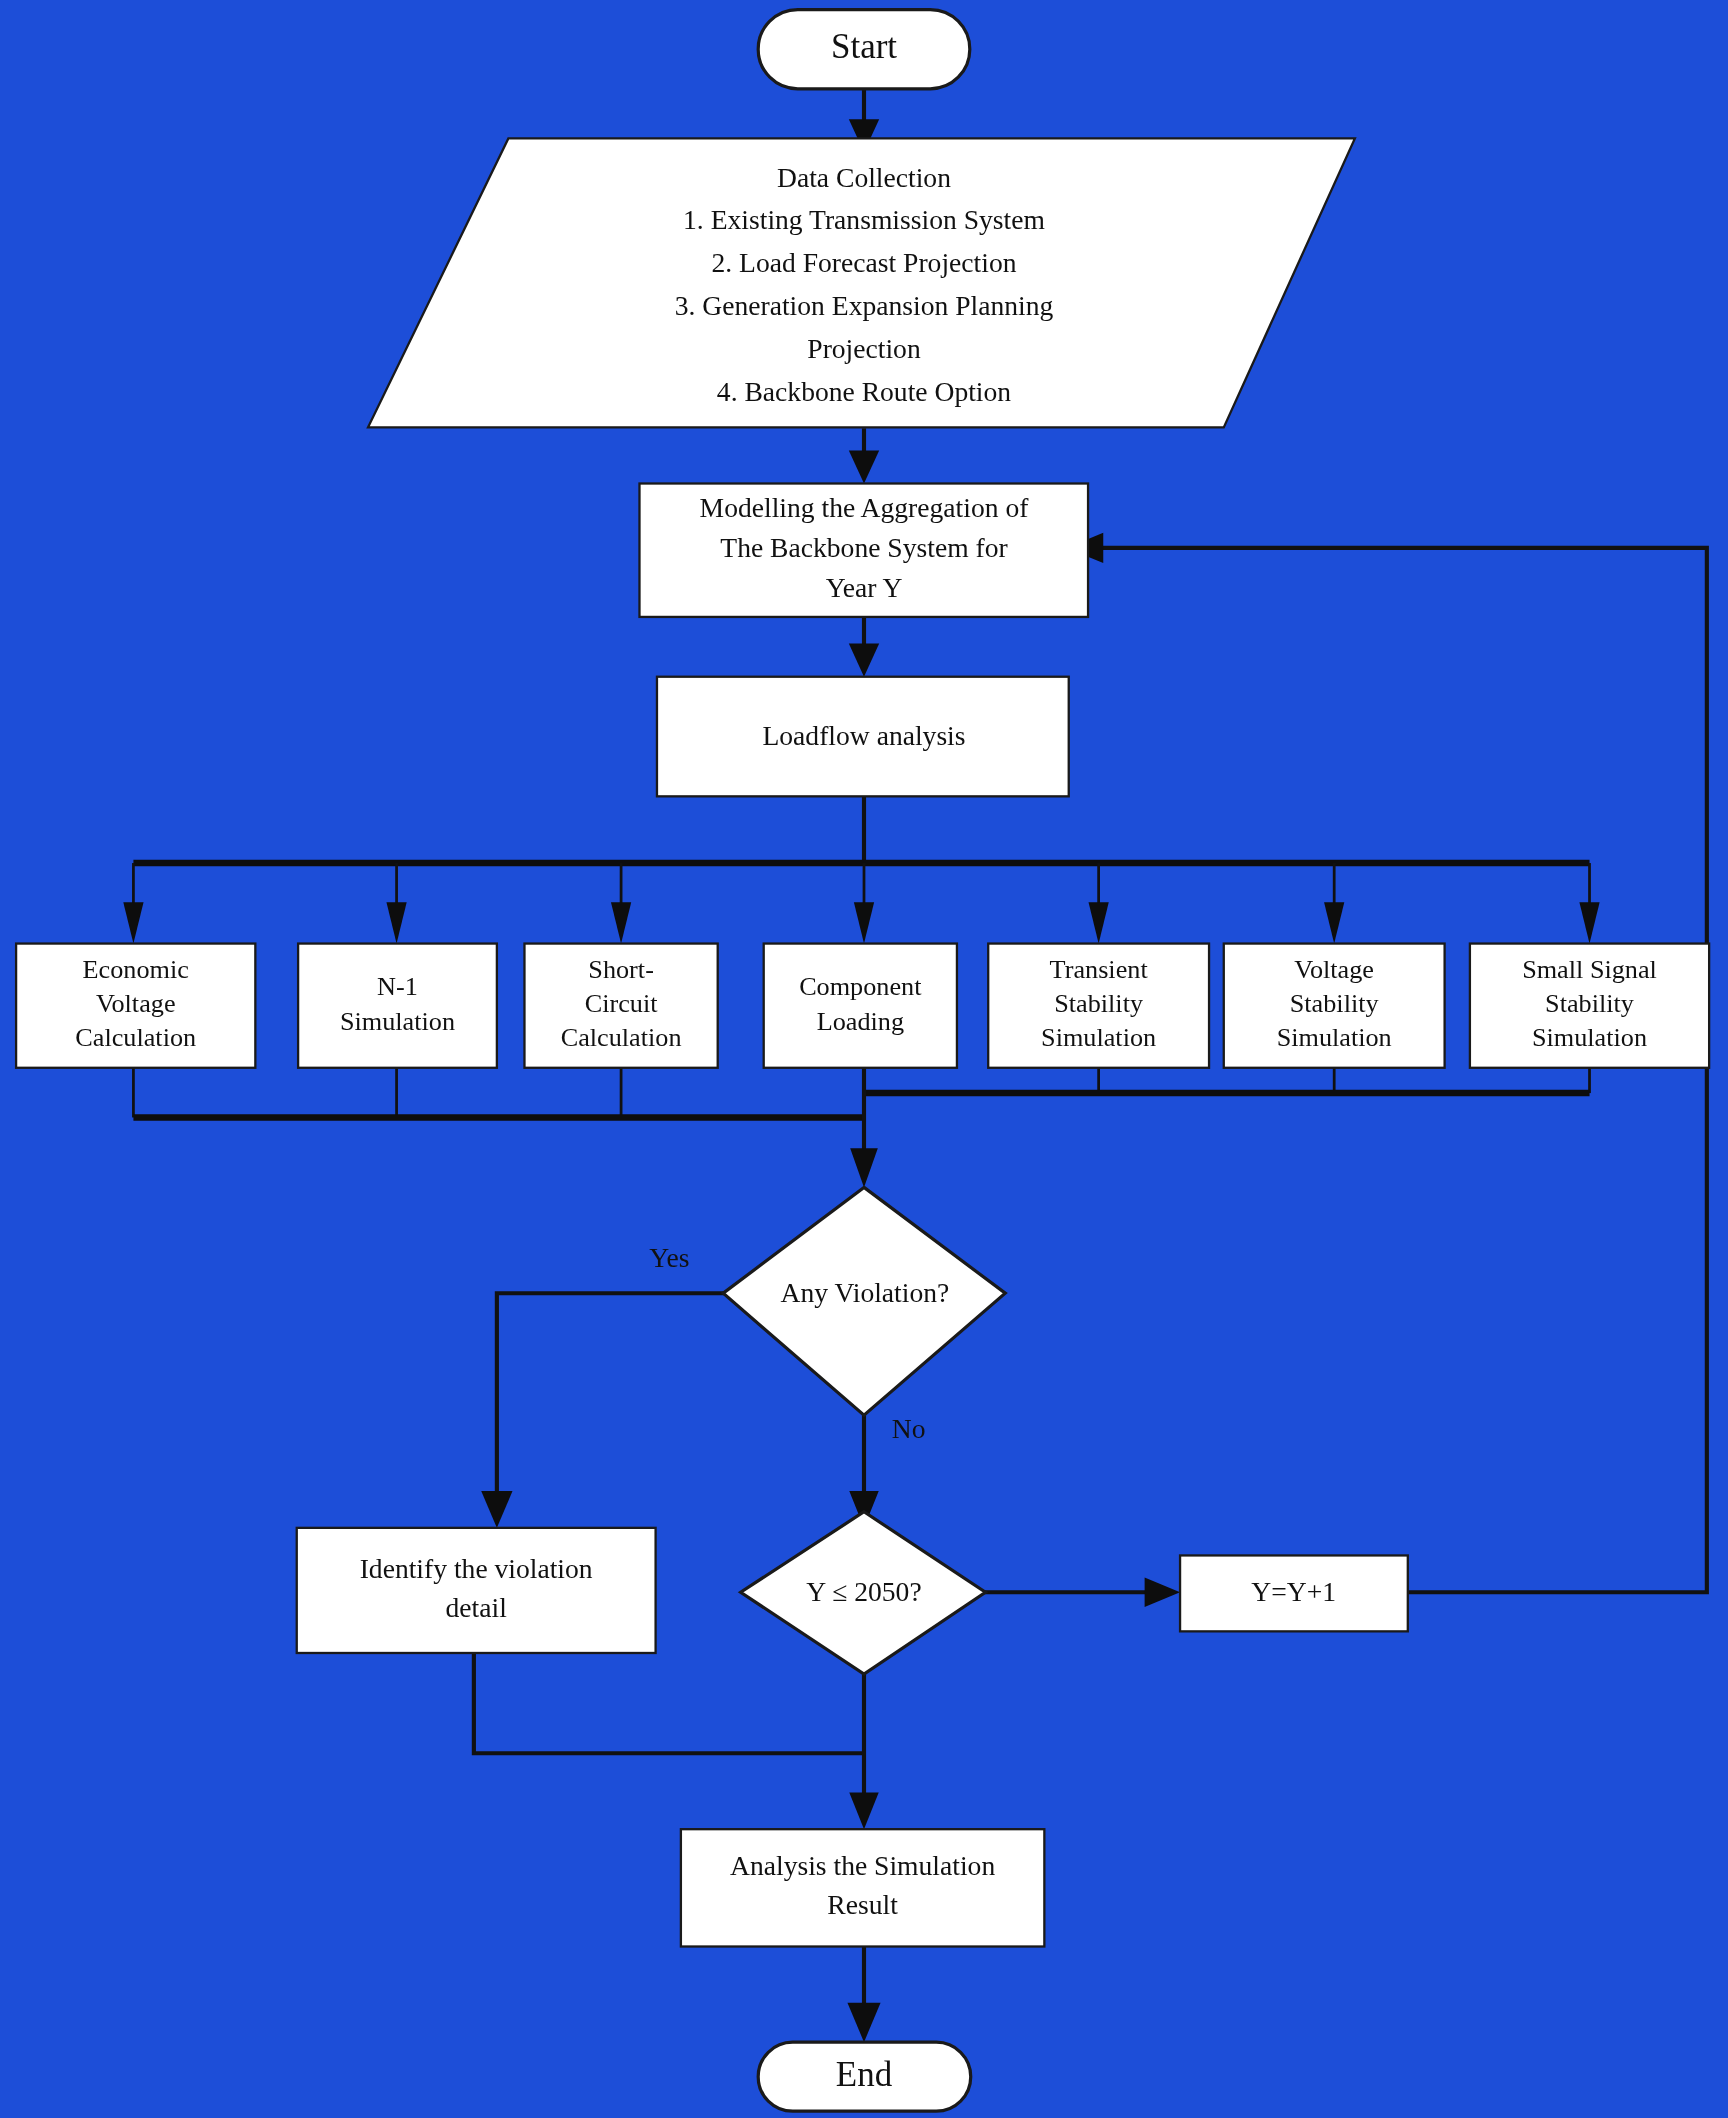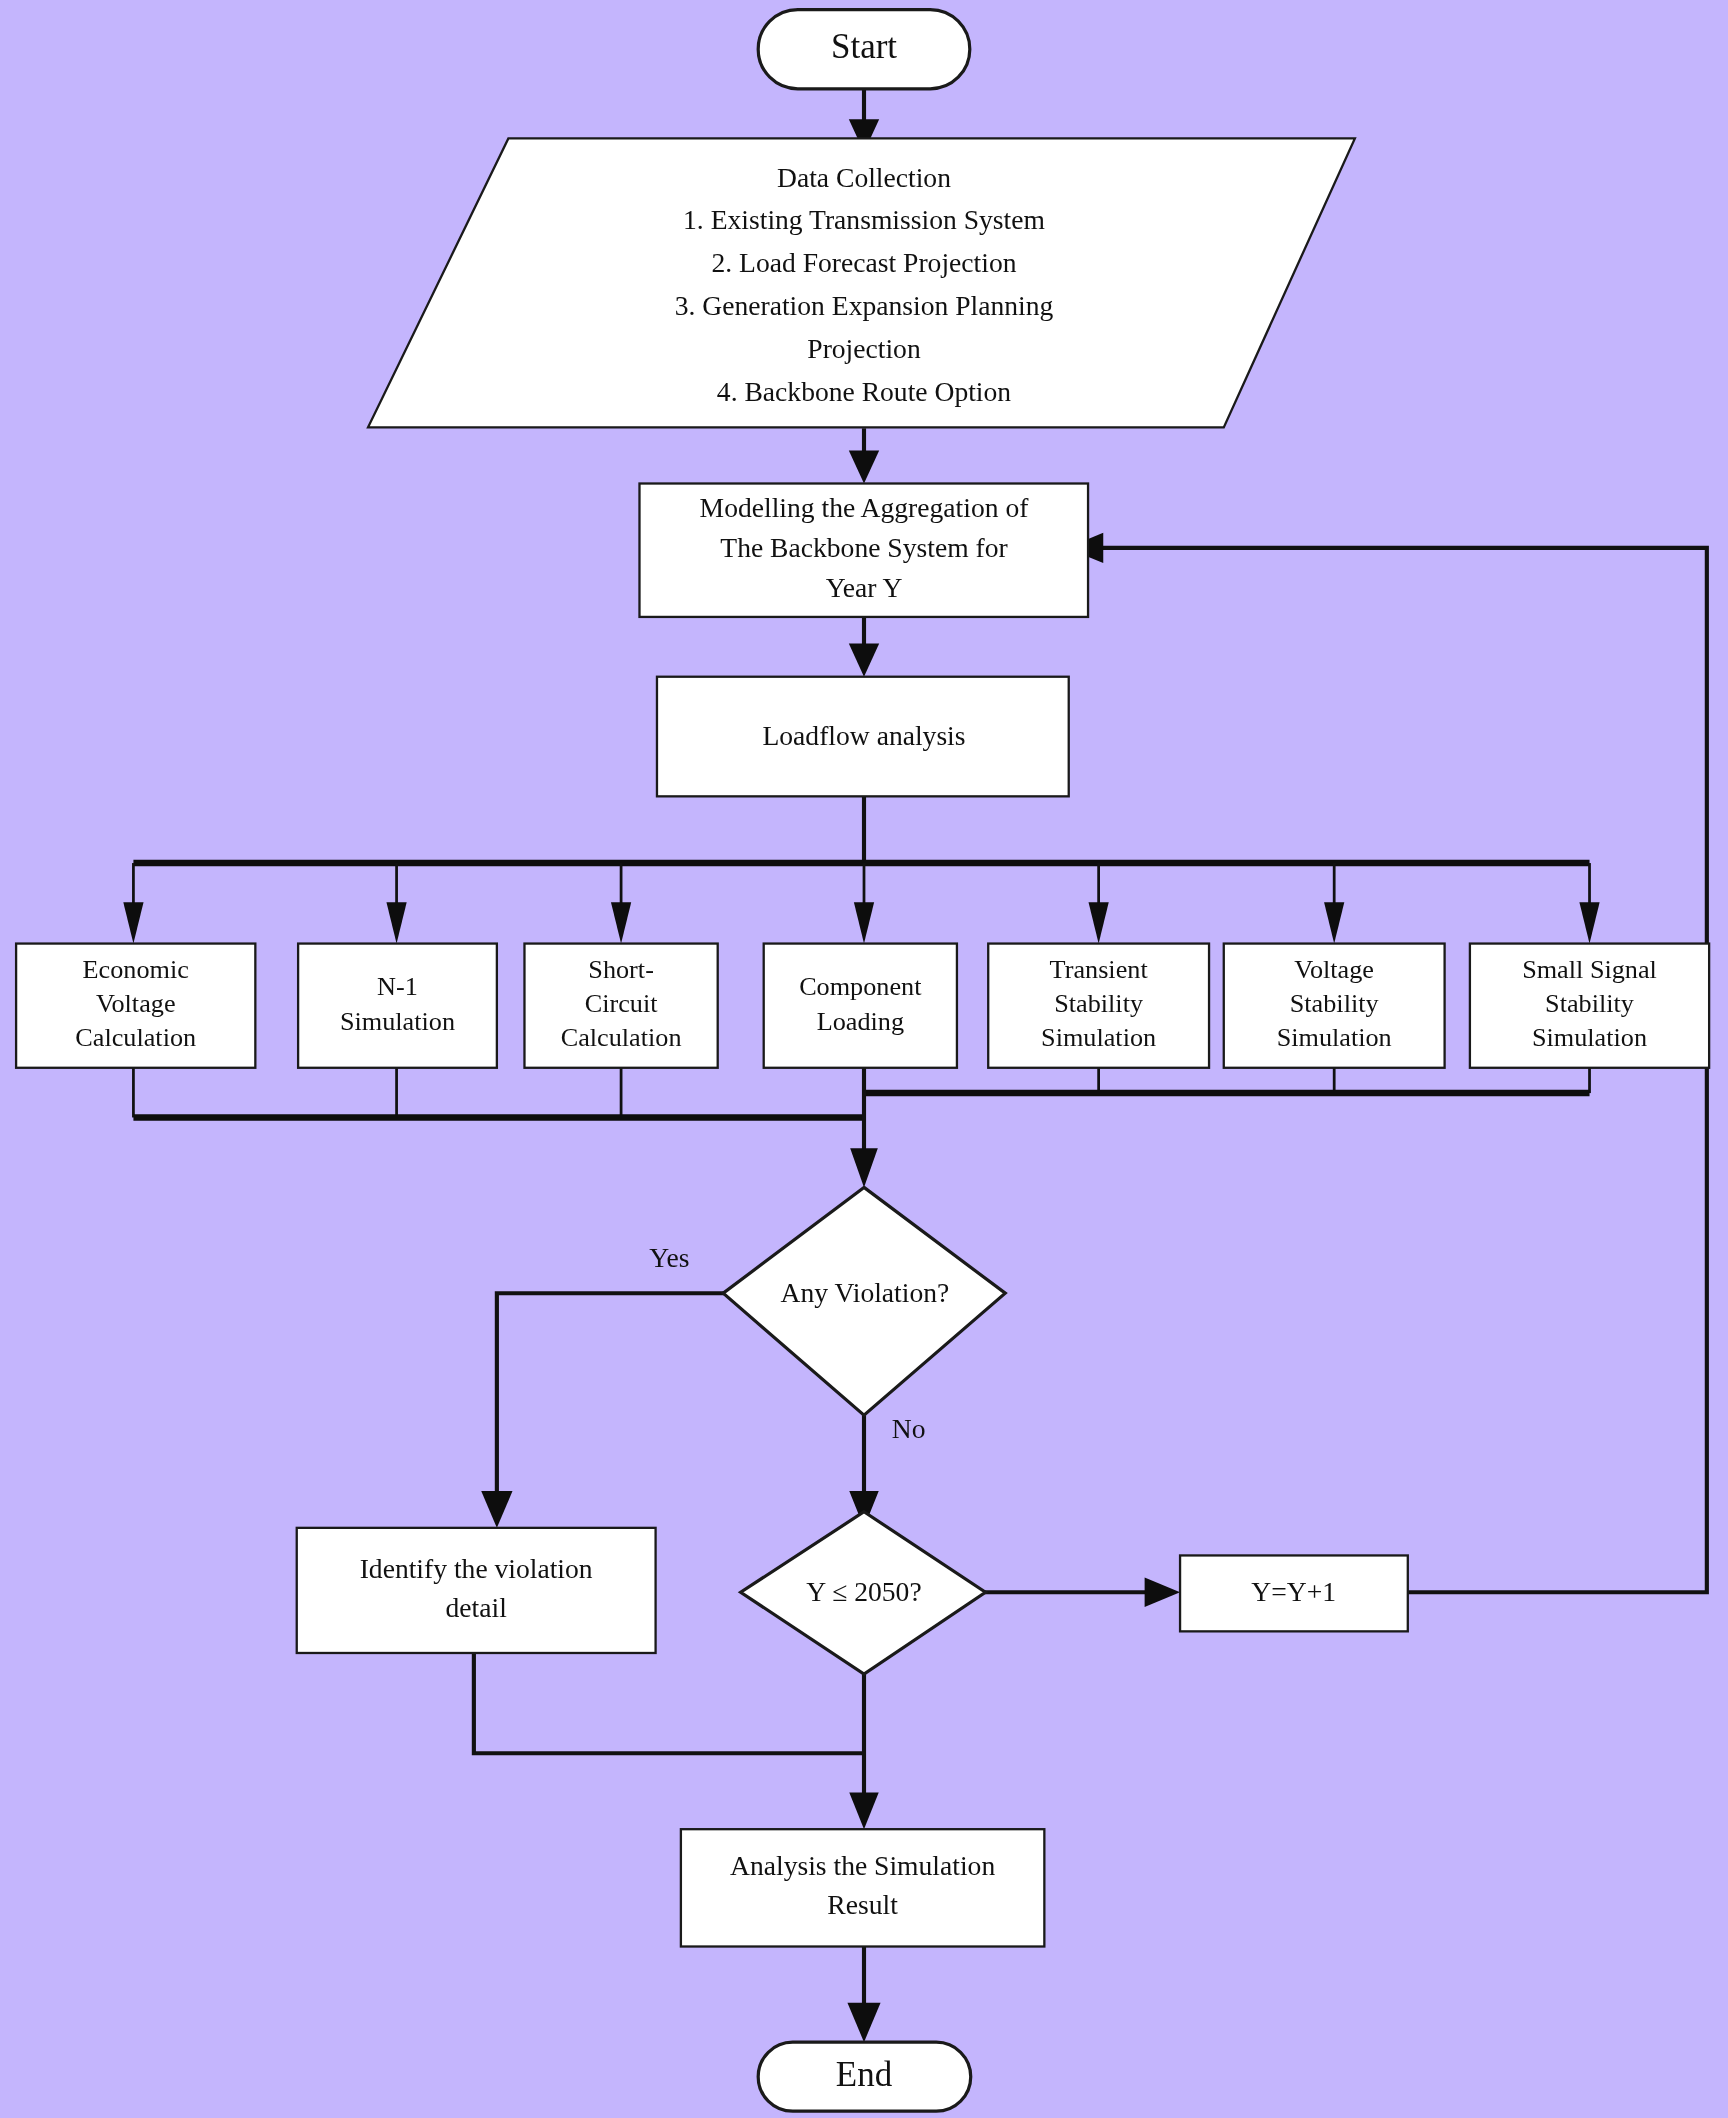--- a/index.html
+++ b/index.html
@@ -8,21 +8,21 @@
     padding: 0;
     background: #ffffff;
   }
   body {
     font-family: "Liberation Serif", "DejaVu Serif", serif;
   }
   #flow-root {
     position: relative;
     width: 1728px;
     height: 2119px;
-    background: #c4b5fd;
+    background: #1d4ed8;
     overflow: hidden;
   }
   svg#flow-svg {
     position: absolute;
     top: 0; left: 0;
     width: 1728px;
     height: 2119px;
     display: block;
   }
   .shape-stroke { stroke: #1a1a1a; fill: #ffffff; }

